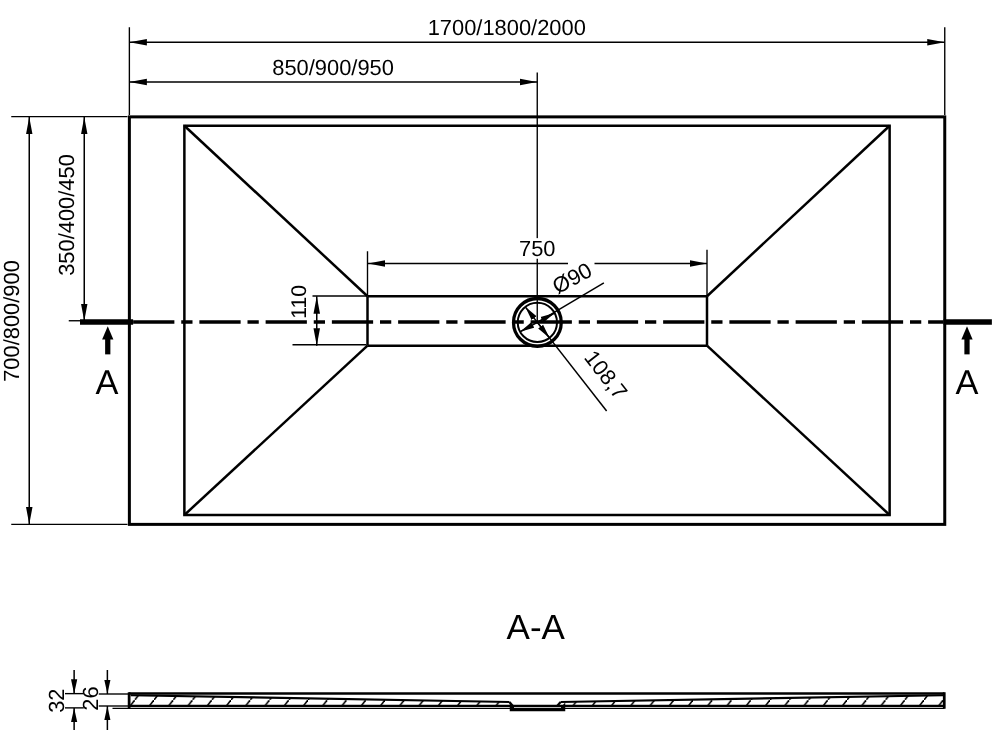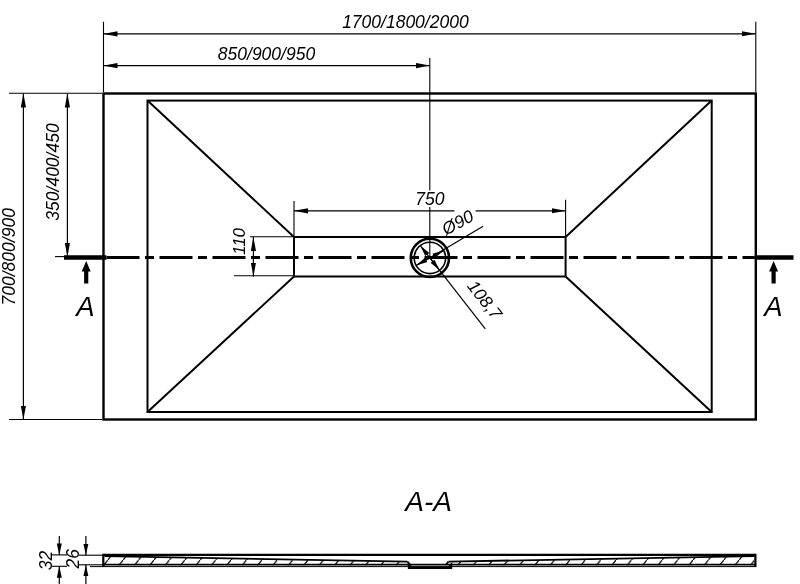--- a/index.html
+++ b/index.html
@@ -1,17 +1,17 @@
 <!DOCTYPE html>
 <html><head>
 <meta charset="utf-8">
 <style>
   html,body{margin:0;padding:0;background:#fff;}
   .page{position:relative;width:800px;height:584px;background:#ffffff;overflow:hidden;
-        font-family:"Liberation Sans", sans-serif;font-style:italic;}
+        font-family:"Liberation Sans", sans-serif;}
   svg{position:absolute;left:0;top:0;}
   text{fill:#000;-webkit-text-stroke:0.35px #000;}
 </style>
 </head>
 <body>
 <div class="page">
 <svg width="800" height="584" viewBox="0 0 800 584">
 <defs>
   <marker id="arr" markerUnits="userSpaceOnUse" markerWidth="14" markerHeight="6" refX="14" refY="3" orient="auto-start-reverse">
     <polygon points="0,0.4 14,3 0,5.6" fill="#000"></polygon>

